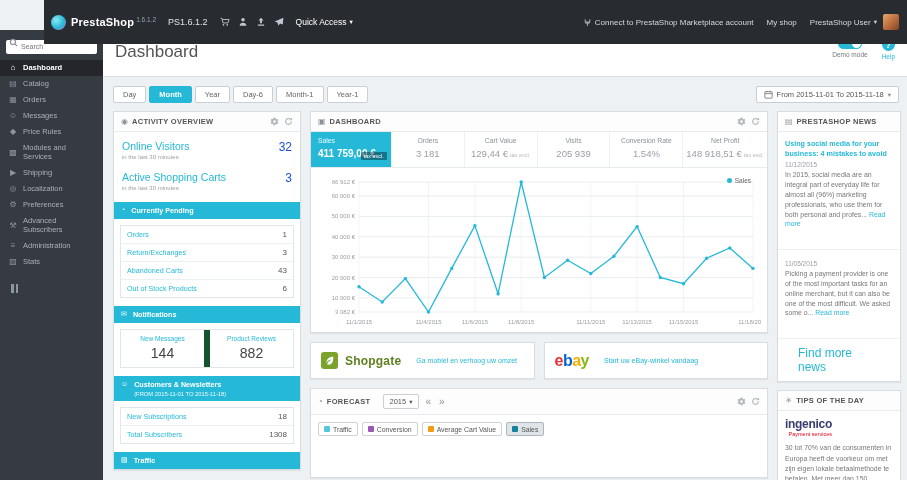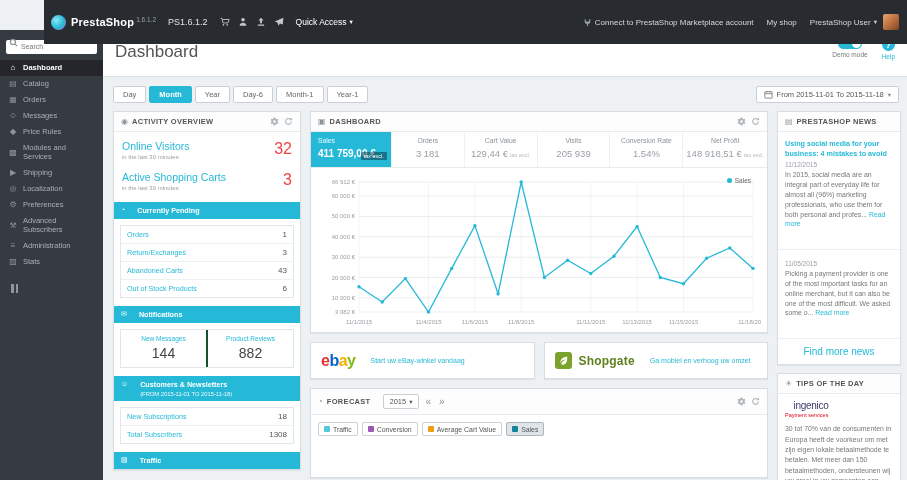--- a/index.html
+++ b/index.html
@@ -64,32 +64,32 @@
   .p-head{display:flex;align-items:center;gap:4px;padding:5px 7px;border-bottom:1px solid #e8ebee;background:#fdfdfd;}
   .p-icon{font-size:8px;color:#8a9299;}
   .p-title{font-size:7.5px;font-weight:bold;color:#555;letter-spacing:.3px;white-space:nowrap;}
   .p-tools{margin-left:auto;display:flex;gap:5px;}
   .p-tools .icn{width:9px;height:9px;color:#b0b8bf;cursor:pointer;}
 
   
   .stat-row{display:flex;justify-content:space-between;align-items:flex-start;padding:8px 8px 3px;cursor:pointer;}
   .stat-label{color:var(--accent,#25b9d7);font-size:10.5px;}
   .stat-sub{font-size:6px;color:#9aa0a6;margin-top:2px;}
-  .stat-value{font-size:16px;color:#ef4444;}
-  .band{background:var(--accent,#25b9d7);color:#fff;font-size:7.2px;font-weight:bold;display:flex;align-items:flex-start;gap:12px;padding:4px 7px;margin-top:8px;}
+  .stat-value{font-size:12px;color:#1d4ed8;}
+  .band{background:var(--accent,#25b9d7);color:#fff;font-size:7.2px;font-weight:bold;display:flex;align-items:flex-start;gap:6px;padding:4px 7px;margin-top:8px;}
   .band-icon{font-size:7px;line-height:1;}
   .band-sub{font-weight:normal;font-size:5.8px;opacity:.92;margin-top:1.5px;}
   .rows-box{margin:6px 6px 2px;border:1px solid #e2e6e9;}
   .a-row{display:flex;justify-content:space-between;padding:4px 6px;border-bottom:1px solid #edf0f2;cursor:pointer;}
   .a-row:last-child{border-bottom:none;}
   .a-label{color:var(--accent,#25b9d7);font-size:7.2px;}
   .a-value{color:#555;font-size:8px;}
   .cols-box{margin:6px 6px 2px;border:1px solid #e2e6e9;display:flex;}
   .n-cell{flex:1;text-align:center;padding:5px 2px 6px;cursor:pointer;}
-  .n-cell + .n-cell{border-left:2px solid #14532d;}
+  .n-cell + .n-cell{border-left:6px solid #14532d;}
   .n-label{color:var(--accent,#25b9d7);font-size:6.5px;}
   .n-value{color:#444;font-size:14px;margin-top:3px;}
 
   
   .kpi-row{display:flex;border-bottom:1px solid #e8ebee;}
   .kpi{flex:1;text-align:center;padding:5px 3px 8px;border-right:1px solid #eef1f3;cursor:pointer;position:relative;}
   .kpi:last-child{border-right:none;}
   .kpi-label{font-size:6.8px;color:#8a9299;margin-bottom:4px;}
   .kpi-value{font-size:9.5px;color:#9aa0a6;white-space:nowrap;}
   .kpi-note{font-size:5.5px;color:#b0b8bf;margin-left:2px;}
@@ -120,26 +120,26 @@
   .t-btn.t-active{background:#dfe4e8;border-color:#aeb6bd;}
   .swatch{width:6px;height:6px;display:inline-block;border-radius:1px;}
   .forecast-space{height:34px;}
 
   
   .news-item{padding:7px 7px 20px;border-bottom:1px solid #edf0f2;}
   .news-title{color:var(--accent,#25b9d7);font-size:7.2px;font-weight:bold;line-height:1.35;display:block;cursor:pointer;text-decoration:none;}
   .news-date{font-size:6.5px;color:#9aa0a6;margin:3px 0 2px;}
   .news-excerpt{font-size:6.9px;color:#777;line-height:1.42;}
   .read-more{color:var(--accent,#25b9d7);cursor:pointer;text-decoration:none;}
-  .more-news{display:block;text-align:center;color:var(--accent,#25b9d7);font-size:10px;padding:7px 20px;cursor:pointer;text-decoration:none;}
+  .more-news{display:block;text-align:left;color:var(--accent,#25b9d7);font-size:12px;padding:7px 20px;cursor:pointer;text-decoration:none;}
   .tips-body{padding:7px 7px;}
   .tips-top{display:flex;justify-content:space-between;gap:5px;align-items:flex-start;}
   .tips-heading{font-size:7.3px;font-weight:bold;color:#555;line-height:1.35;flex:1;}
   .brand{text-align:right;flex:0 0 auto;}
-  .brand-name{font-size:10px;font-weight:normal;color:var(--ingenico_navy,#3b3b6d);letter-spacing:-.3px;line-height:1;}
+  .brand-name{font-size:12px;font-weight:bold;color:var(--ingenico_navy,#3b3b6d);letter-spacing:-.3px;line-height:1;}
   .brand-sub{font-size:5.5px;color:var(--ingenico_red,#e2001a);margin-top:1px;}
   .tips-text{font-size:6.9px;color:#777;line-height:1.5;margin-top:6px;}
 </style>
 </head>
 <body>
 
 <div class="app">
 
   <header class="topbar">
     <div class="tb-left">
@@ -515,31 +515,31 @@
                 <circle cx="366.5" cy="109.7" r="1.7" fill="#25b9d7"></circle>
                 <circle cx="389.6" cy="84.2" r="1.7" fill="#25b9d7"></circle>
                 <circle cx="412.8" cy="74.0" r="1.7" fill="#25b9d7"></circle>
                 <circle cx="436.0" cy="94.4" r="1.7" fill="#25b9d7"></circle>
               </svg>
           </div>
         </section>
 
         <div class="module-row">
           <div class="module-box">
-            <span class="ebay-logo"><span style="color: rgb(229, 50, 56);">e</span><span style="color: rgb(0, 100, 210);">b</span><span style="color: rgb(245, 175, 2);">a</span><span style="color: rgb(134, 184, 23);">y</span></span>
-            <a class="mod-link">Start uw eBay-winkel vandaag</a>
-          </div>
-          <div class="module-box">
             <span class="sg-logo">
               <svg viewBox="0 0 16 16" fill="currentColor">
                   <path d="M13.5 2.5C7 2.5 3.8 6 3.2 11.5c2.2-3.2 5.2-4.8 8.3-4.8-3.6 1.6-6.1 3.7-7.1 6.8 1 .3 2 .5 3 .5 4.3 0 6.1-4.3 6.1-11.5z"></path>
                 </svg>
             </span>
             <span class="sg-name">Shopgate</span>
             <a class="mod-link">Ga mobiel en verhoog uw omzet</a>
+          </div>
+          <div class="module-box">
+            <span class="ebay-logo"><span style="color: rgb(229, 50, 56);">e</span><span style="color: rgb(0, 100, 210);">b</span><span style="color: rgb(245, 175, 2);">a</span><span style="color: rgb(134, 184, 23);">y</span></span>
+            <a class="mod-link">Start uw eBay-winkel vandaag</a>
           </div>
         </div>
 
         <section class="panel forecast">
           <div class="p-head">
             <span class="p-icon">◔</span>
             <span class="p-title">FORECAST</span>
             <button class="year-select">
               <span>2015</span>
               <span class="caret">▾</span>

